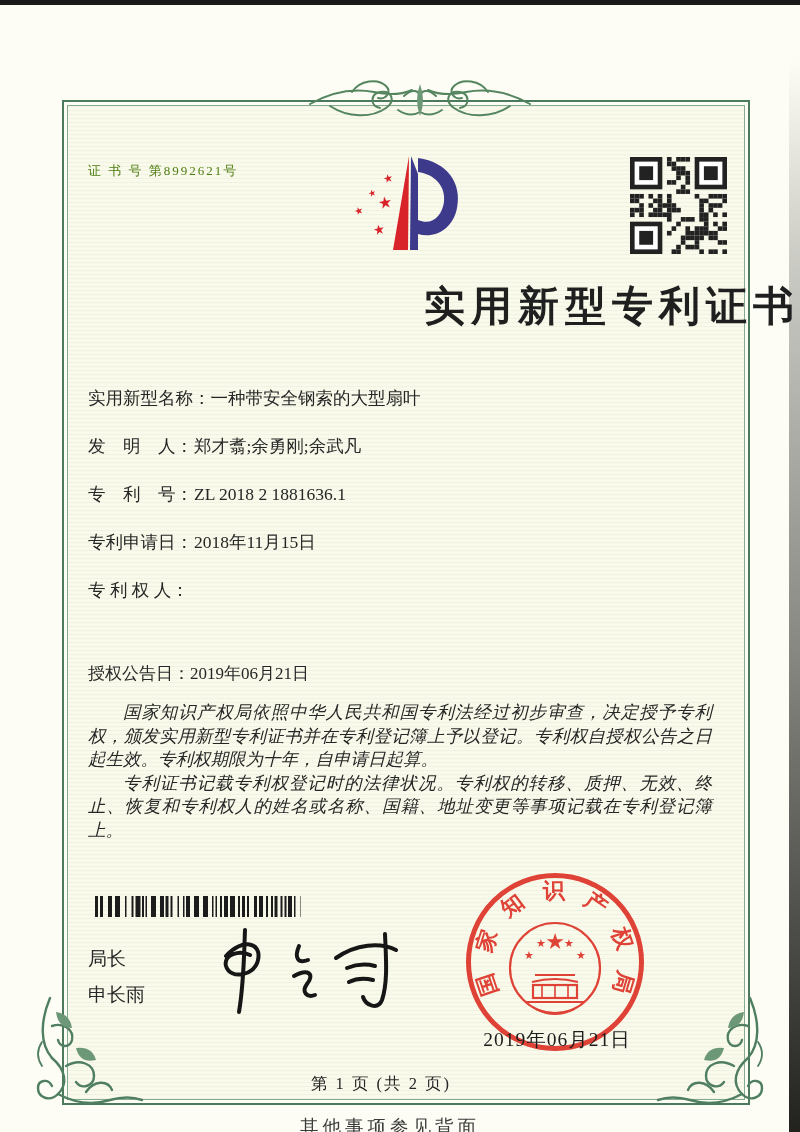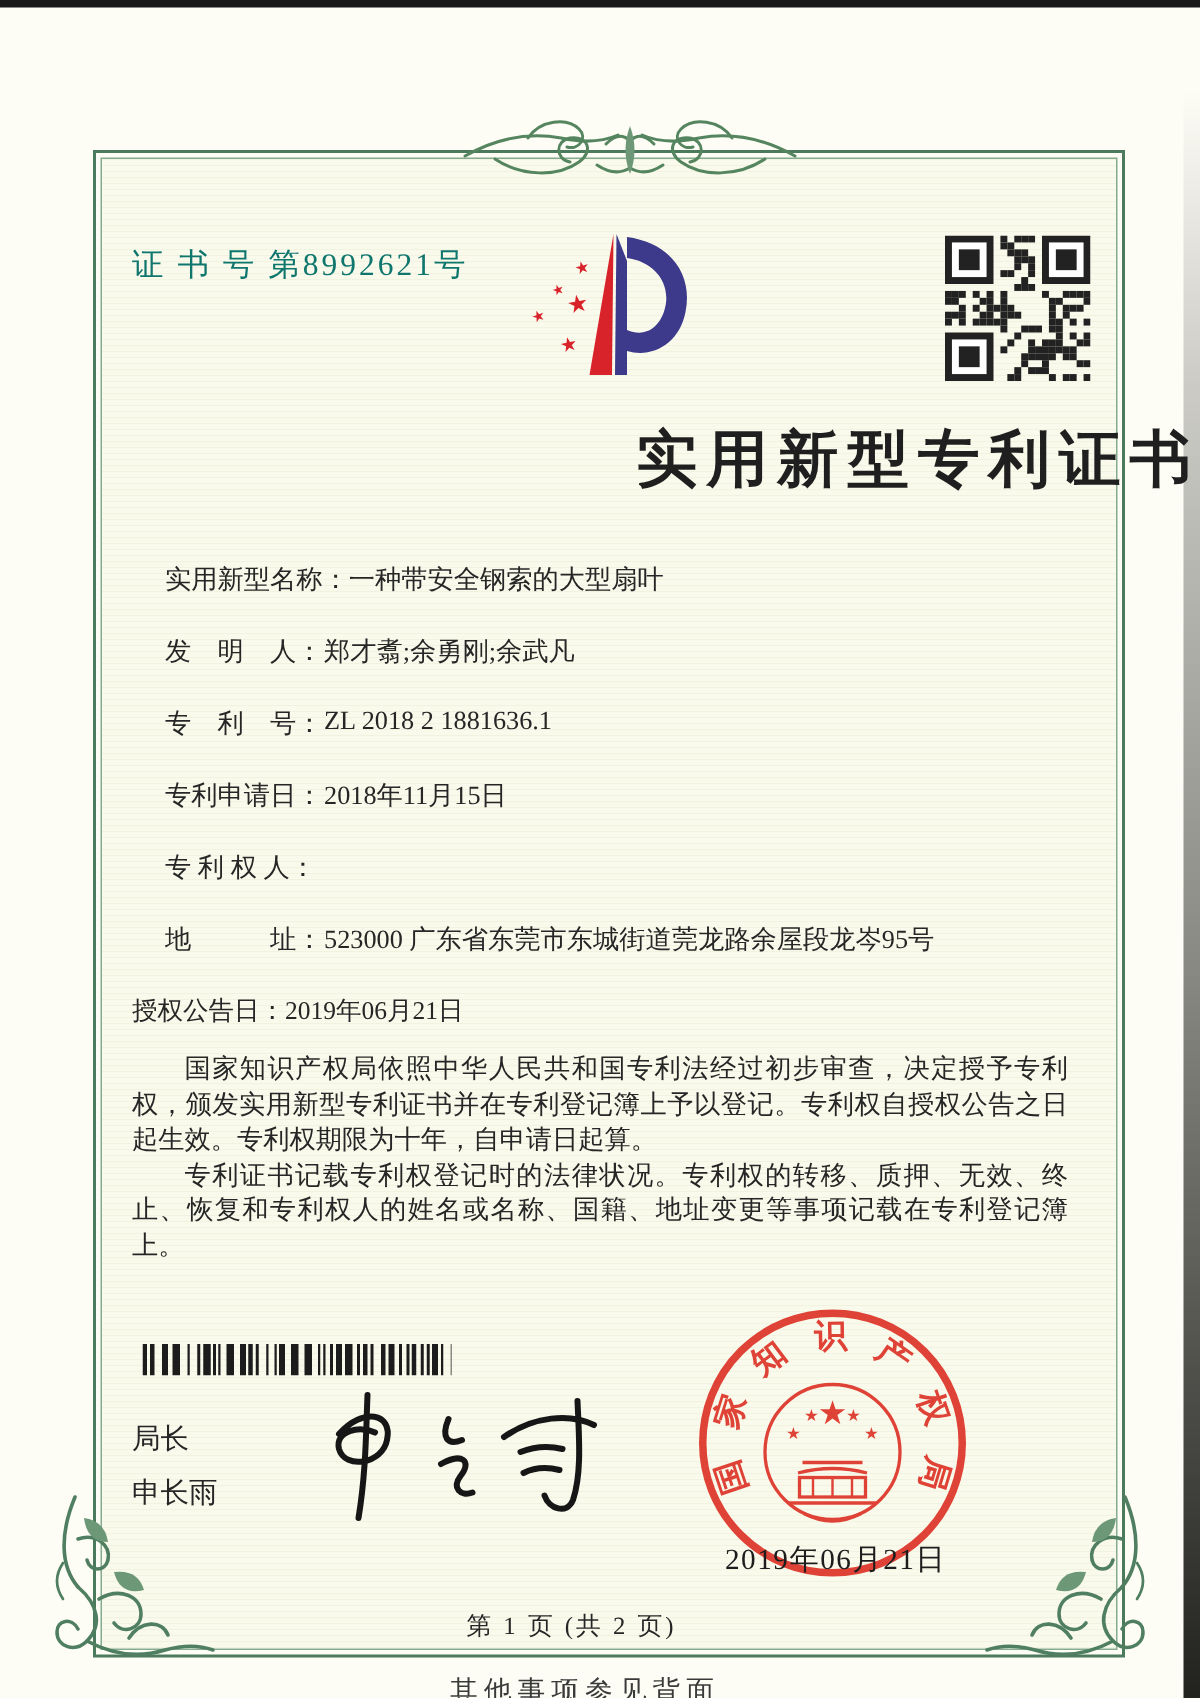--- a/index.html
+++ b/index.html
@@ -15,37 +15,37 @@
   
   .frame{position:absolute;left:62px;top:100px;width:684px;height:1001px;
     border:2.5px solid #4c7a5c;}
   .frame-inner{position:absolute;inset:3px;border:1px solid #85ab91;
     background:
       repeating-linear-gradient(180deg, rgba(170,195,140,.13) 0 1px, rgba(0,0,0,0) 1px 4px),
       #fafaec;}
   .ornament{position:absolute;color:#55855f;}
   svg{display:block;}
   
-  .cert-no{position:absolute;left:88px;top:162px;font-size:21px;letter-spacing:2px;color:#0f766e;}
+  .cert-no{position:absolute;left:88px;top:162px;font-size:13px;letter-spacing:2px;color:#4d7c0f;}
   .logo{position:absolute;left:336px;top:146px;width:152px;height:118px;}
   .qr{position:absolute;left:630px;top:157px;width:97px;height:97px;}
   .doc-title{position:absolute;left:0;top:279px;width:100%;text-align:right;
     font-size:41px;font-weight:bold;letter-spacing:6px;color:#1f1f1f;}
   
   .fields{position:absolute;left:88px;top:374px;width:624px;font-size:17.5px;}
-  .field-row{display:flex;height:48px;align-items:flex-start;margin-left:22px;}
+  .field-row{display:flex;height:48px;align-items:center;}
   .field-label{min-width:106px;white-space:pre;}
   .field-value{white-space:pre;}
   .grant-row{position:absolute;left:88px;top:662px;width:640px;font-size:17px;display:flex;}
   .grant-left{width:312px;white-space:pre;}
   .grant-right{white-space:pre;}
   
   .legal{position:absolute;left:88px;top:701px;width:624px;font-size:17.5px;
     line-height:23.5px;text-align:justify;}
-  .legal p{margin:0;text-indent:2em;}
+  .legal p{margin:0;text-indent:2em;font-style:italic;}
   
   .barcode{position:absolute;left:95px;top:896px;width:206px;height:21px;}
   
   .sig-title{position:absolute;left:88px;top:946px;font-size:19px;font-family:"Liberation Sans","DejaVu Sans",sans-serif;}
   .sig-name{position:absolute;left:88px;top:982px;font-size:19px;font-family:"Liberation Sans","DejaVu Sans",sans-serif;}
   .sig-script{position:absolute;left:198px;top:922px;width:218px;height:100px;}
   
   .seal{position:absolute;left:462px;top:869px;width:186px;height:186px;opacity:.92;}
   .seal-date{position:absolute;left:464px;top:1026px;width:186px;text-align:center;
     font-size:19.5px;letter-spacing:1px;color:#1d1d1d;}
@@ -273,24 +273,20 @@
     <span class="field-label">专　利　号：</span>
     <span class="field-value">ZL 2018 2 1881636.1</span>
   </div>
   <div class="field-row">
     <span class="field-label">专利申请日：</span>
     <span class="field-value">2018年11月15日</span>
   </div>
   <div class="field-row">
     <span class="field-label">专 利 权 人：</span>
   </div>
-  <div class="field-row">
-    <span class="field-label">地　　　址：</span>
-    <span class="field-value">523000 广东省东莞市东城街道莞龙路余屋段龙岑95号</span>
-  </div>
 </div>
 
 <div class="grant-row">
   <div class="grant-left"><span>授权公告日：</span><span>2019年06月21日</span></div>
 </div>
 
 <div class="legal">
   <p>国家知识产权局依照中华人民共和国专利法经过初步审查，决定授予专利权，颁发实用新型专利证书并在专利登记簿上予以登记。专利权自授权公告之日起生效。专利权期限为十年，自申请日起算。</p>
   <p>专利证书记载专利权登记时的法律状况。专利权的转移、质押、无效、终止、恢复和专利权人的姓名或名称、国籍、地址变更等事项记载在专利登记簿上。</p>
 </div>

